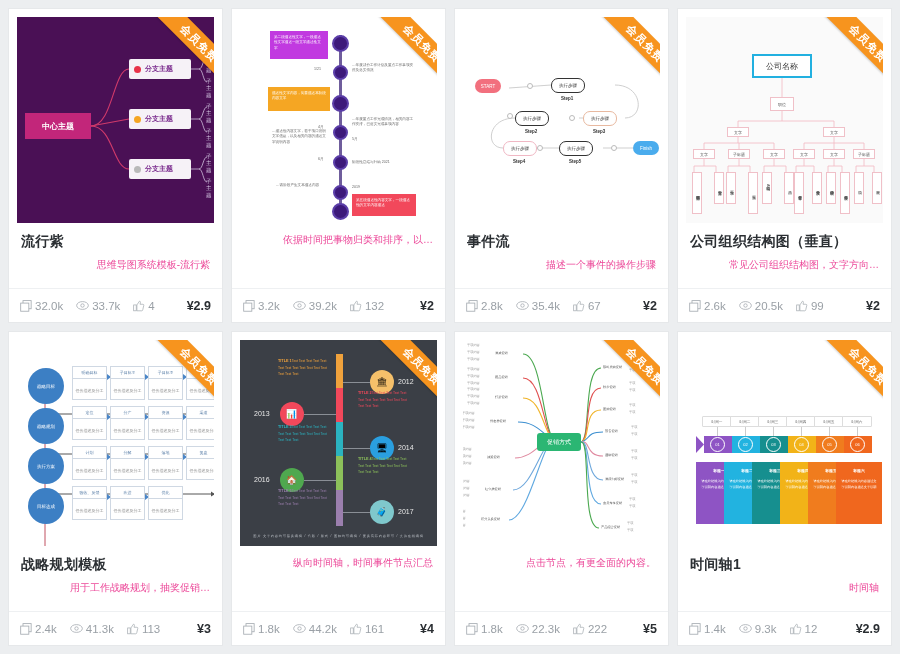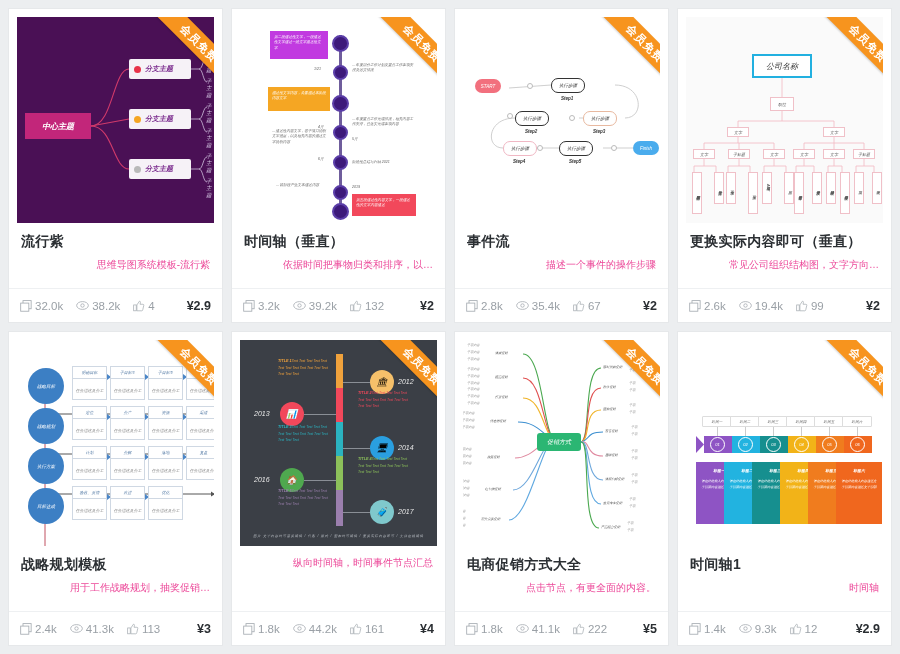--- a/index.html
+++ b/index.html
@@ -25,21 +25,21 @@
     position: relative;
     overflow: hidden;
   }
   .thumb {
     height: 206px;
     margin: 8px 8px 0 8px;
     position: relative;
     overflow: hidden;
     background: #fff;
   }
-  .thumb-inner { position:absolute; inset:0;font-style:italic; }
+  .thumb-inner { position:absolute; inset:0; }
   .ribbon {
     position: absolute;
     top: 0; right: 0;
     width: 78px; height: 78px;
     overflow: hidden;
     pointer-events: none;
     z-index: 20;
   }
   .ribbon .band {
     position: absolute;
@@ -188,21 +188,21 @@
             <rect x="3.5" y="0.7" width="9.5" height="9.5" fill="none" stroke="#a7adb3" stroke-width="1"></rect>
             <rect x="0.8" y="3.6" width="9.5" height="9.5" fill="#fff" stroke="#a7adb3" stroke-width="1"></rect>
           </svg>
           <span>32.0k</span>
         </span>
         <span class="stat">
           <svg width="13" height="13" viewBox="0 0 16 16">
             <ellipse cx="8" cy="8" rx="7.2" ry="4.8" fill="none" stroke="#a7adb3" stroke-width="1"></ellipse>
             <circle cx="8" cy="8" r="2.1" fill="none" stroke="#a7adb3" stroke-width="1"></circle>
           </svg>
-          <span>38.2k</span>
+          <span>33.7k</span>
         </span>
         <span class="stat">
           <svg width="12" height="12" viewBox="0 0 16 16">
             <path d="M5.2 14.4V6.6l3.4-5c.9 0 1.4.6 1.3 1.5l-.5 2.6h3.9c.8 0 1.3.7 1.1 1.4l-1.4 6c-.1.7-.6 1.3-1.3 1.3H5.2z" fill="none" stroke="#a7adb3" stroke-width="1"></path>
             <rect x="0.9" y="6.6" width="3.4" height="7.8" fill="none" stroke="#a7adb3" stroke-width="1"></rect>
           </svg>
           <span>4</span>
         </span>
         <span class="price"><span>¥</span><span>2.9</span></span>
       </div>
@@ -230,21 +230,20 @@
           <div class="lbl" style="left:112px;top:120px;">5月</div>
           <div class="lbl" style="left:112px;top:143px;">阶段性总结与归纳 2021</div>
           <div class="lbl" style="left:112px;top:168px;">2019</div>
           <div class="lbl" style="left:32px;top:112px;width:56px;">…描述性内容文字，若干项目说明文字信息，以及相关内容的描述文字说明内容</div>
         </div>
         <div class="ribbon">
           <div class="band">会员免费</div>
         </div>
       </div>
       <div class="meta">
-        <div class="title">时间轴（垂直）</div>
         <div class="desc">依据时间把事物归类和排序，以…</div>
       </div>
       <div class="stats">
         <span class="stat">
           <svg width="12" height="12" viewBox="0 0 14 14">
             <rect x="3.5" y="0.7" width="9.5" height="9.5" fill="none" stroke="#a7adb3" stroke-width="1"></rect>
             <rect x="0.8" y="3.6" width="9.5" height="9.5" fill="#fff" stroke="#a7adb3" stroke-width="1"></rect>
           </svg>
           <span>3.2k</span>
         </span>
@@ -392,37 +391,37 @@
           <div class="vn" style="left:140px;top:155px;width:10px;height:32px">统计口径信息录</div>
           <div class="vn" style="left:154px;top:155px;width:10px;height:42px">财务季度总结</div>
           <div class="vn" style="left:168px;top:155px;width:10px;height:32px">项目</div>
           <div class="vn" style="left:186px;top:155px;width:10px;height:32px">报表</div>
         </div>
         <div class="ribbon">
           <div class="band">会员免费</div>
         </div>
       </div>
       <div class="meta">
-        <div class="title">更换实际内容即可（垂直）</div>
+        <div class="title">公司组织结构图（垂直）</div>
         <div class="desc">常见公司组织结构图，文字方向…</div>
       </div>
       <div class="stats">
         <span class="stat">
           <svg width="12" height="12" viewBox="0 0 14 14">
             <rect x="3.5" y="0.7" width="9.5" height="9.5" fill="none" stroke="#a7adb3" stroke-width="1"></rect>
             <rect x="0.8" y="3.6" width="9.5" height="9.5" fill="#fff" stroke="#a7adb3" stroke-width="1"></rect>
           </svg>
           <span>2.6k</span>
         </span>
         <span class="stat">
           <svg width="13" height="13" viewBox="0 0 16 16">
             <ellipse cx="8" cy="8" rx="7.2" ry="4.8" fill="none" stroke="#a7adb3" stroke-width="1"></ellipse>
             <circle cx="8" cy="8" r="2.1" fill="none" stroke="#a7adb3" stroke-width="1"></circle>
           </svg>
-          <span>19.4k</span>
+          <span>20.5k</span>
         </span>
         <span class="stat">
           <svg width="12" height="12" viewBox="0 0 16 16">
             <path d="M5.2 14.4V6.6l3.4-5c.9 0 1.4.6 1.3 1.5l-.5 2.6h3.9c.8 0 1.3.7 1.1 1.4l-1.4 6c-.1.7-.6 1.3-1.3 1.3H5.2z" fill="none" stroke="#a7adb3" stroke-width="1"></path>
             <rect x="0.9" y="6.6" width="3.4" height="7.8" fill="none" stroke="#a7adb3" stroke-width="1"></rect>
           </svg>
           <span>99</span>
         </span>
         <span class="price"><span>¥</span><span>2</span></span>
       </div>
@@ -707,37 +706,36 @@
           <div class="nd" style="left:136px;top:184px">产品组合促销</div>
           <div class="nd" style="left:162px;top:180px;color:#999">子项</div>
           <div class="nd" style="left:162px;top:187px;color:#999">子项</div>
           <div class="hub" style="background:#2bb673">促销方式</div>
         </div>
         <div class="ribbon">
           <div class="band">会员免费</div>
         </div>
       </div>
       <div class="meta">
-        <div class="title">电商促销方式大全</div>
         <div class="desc">点击节点，有更全面的内容。</div>
       </div>
       <div class="stats">
         <span class="stat">
           <svg width="12" height="12" viewBox="0 0 14 14">
             <rect x="3.5" y="0.7" width="9.5" height="9.5" fill="none" stroke="#a7adb3" stroke-width="1"></rect>
             <rect x="0.8" y="3.6" width="9.5" height="9.5" fill="#fff" stroke="#a7adb3" stroke-width="1"></rect>
           </svg>
           <span>1.8k</span>
         </span>
         <span class="stat">
           <svg width="13" height="13" viewBox="0 0 16 16">
             <ellipse cx="8" cy="8" rx="7.2" ry="4.8" fill="none" stroke="#a7adb3" stroke-width="1"></ellipse>
             <circle cx="8" cy="8" r="2.1" fill="none" stroke="#a7adb3" stroke-width="1"></circle>
           </svg>
-          <span>41.1k</span>
+          <span>22.3k</span>
         </span>
         <span class="stat">
           <svg width="12" height="12" viewBox="0 0 16 16">
             <path d="M5.2 14.4V6.6l3.4-5c.9 0 1.4.6 1.3 1.5l-.5 2.6h3.9c.8 0 1.3.7 1.1 1.4l-1.4 6c-.1.7-.6 1.3-1.3 1.3H5.2z" fill="none" stroke="#a7adb3" stroke-width="1"></path>
             <rect x="0.9" y="6.6" width="3.4" height="7.8" fill="none" stroke="#a7adb3" stroke-width="1"></rect>
           </svg>
           <span>222</span>
         </span>
         <span class="price"><span>¥</span><span>5</span></span>
       </div>

